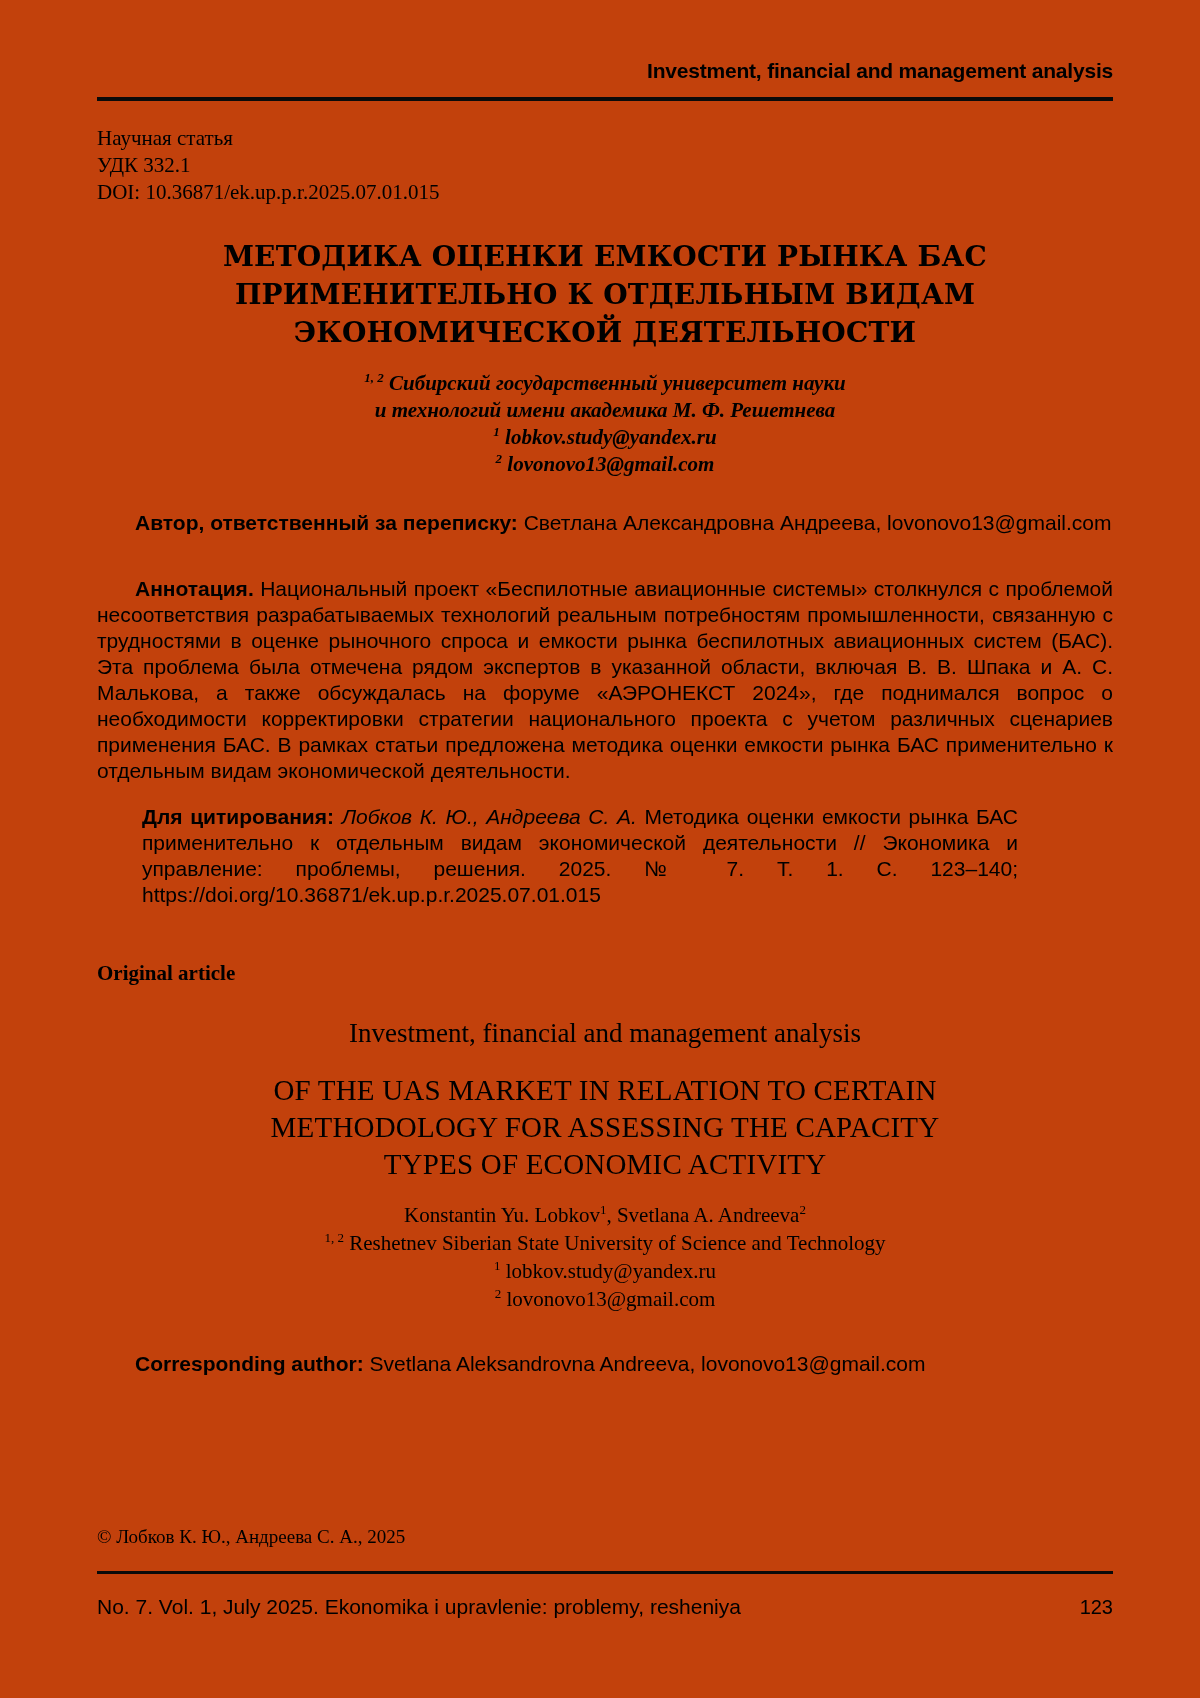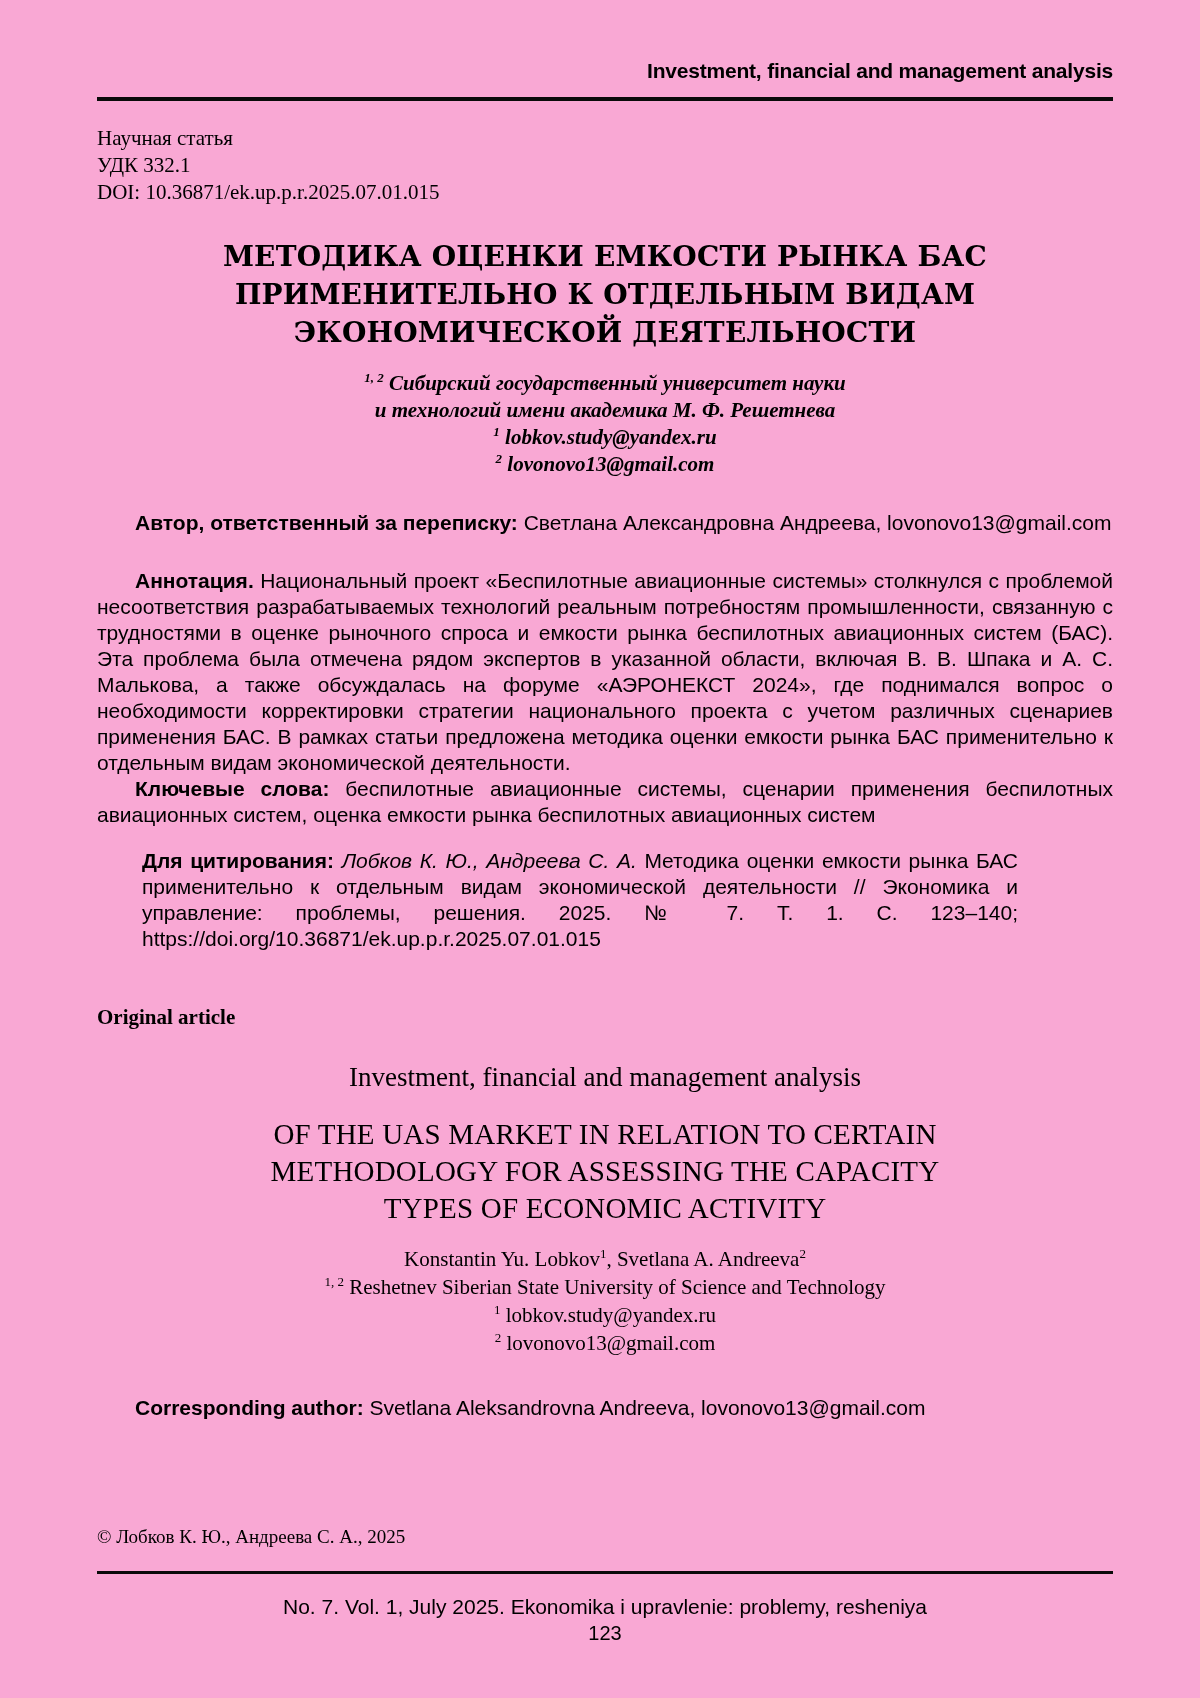--- a/index.html
+++ b/index.html
@@ -1,21 +1,21 @@
 <!DOCTYPE html>
 <html lang="ru"><head>
 <meta charset="utf-8">
 <style>
   html, body { margin: 0; padding: 0; background: #ffffff; }
   .page {
     position: relative;
     width: 1200px;
     height: 1698px;
     margin: 0 auto;
-    background: #f9a8d4;
+    background: #c2410c;
     color: #000000;
     box-sizing: border-box;
     padding: 58px 87px 0 97px;
     overflow: hidden;
     font-family: "Liberation Sans", sans-serif;
     font-size: 21px;
     line-height: 26px;
   }
 
   
@@ -59,21 +59,21 @@
     font-weight: bold;
     font-style: italic;
     font-size: 21px;
     line-height: 27px;
   }
   sup { font-size: 13px; line-height: 0; }
 
   
   .par { margin: 0; text-indent: 38px; text-align: justify; }
   .corresponding-ru { margin-top: 32px; }
-  .abstract-par { margin-top: 32px; }
+  .abstract-par { margin-top: 40px; }
   .keywords-par { margin-top: 0; }
   .lbl { font-weight: bold; }
   .it { font-style: italic; }
 
   .citation-par {
     margin: 20px 95px 0 45px;
     text-align: justify;
   }
 
   
@@ -124,23 +124,22 @@
     height: 3px;
     background: #0a0a0a;
   }
   .footer-line {
     position: absolute;
     left: 97px;
     right: 87px;
     top: 1594px;
     display: flex;
     justify-content: space-between;
-    align-items: center;
-    font-size: 21px;
-    flex-direction: column;
+    align-items: flex-start;
+    font-size: 21px;
   }
   .page-number { font-size: 20px; }
 </style>
 </head>
 <body>
 
 <div class="page">
 
   <div class="running-head">Investment, financial and management analysis</div>
   <div class="rule-top"></div>
@@ -166,22 +165,20 @@
     <div><sup>2</sup>
       <span>lovonovo13@gmail.com</span></div>
   </div>
 
   <p class="par corresponding-ru"><span class="lbl">Автор, ответственный за переписку:</span>
     <span>Светлана Александровна Андреева, lovonovo13@gmail.com</span></p>
 
   <p class="par abstract-par"><span class="lbl">Аннотация.</span>
     <span>Национальный проект «Беспилотные авиационные системы» столкнулся с проблемой несоответствия разрабатываемых технологий реальным потребностям промышленности, связанную с трудностями в оценке рыночного спроса и емкости рынка беспилотных авиационных систем (БАС). Эта проблема была отмечена рядом экспертов в указанной области, включая В. В. Шпака и А. С. Малькова, а также обсуждалась на форуме «АЭРОНЕКСТ 2024», где поднимался вопрос о необходимости корректировки стратегии национального проекта с учетом различных сценариев применения БАС. В рамках статьи предложена методика оценки емкости рынка БАС применительно к отдельным видам экономической деятельности.</span></p>
 
-  <p class="par keywords-par"><span class="lbl">Ключевые слова:</span>
-    <span>беспилотные авиационные системы, сценарии применения беспилотных авиационных систем, оценка емкости рынка беспилотных авиационных систем</span></p>
 
   <p class="citation-par"><span class="lbl">Для цитирования:</span>
     <span class="it">Лобков К. Ю., Андреева С. А.</span>
     <span>Методика оценки емкости рынка БАС применительно к отдельным видам экономической деятельности // Экономика и управление: проблемы, решения. 2025. № 7. Т. 1. С. 123–140; https://doi.org/10.36871/ek.up.p.r.2025.07.01.015</span></p>
 
   <div class="original-article">Original article</div>
 
   <div class="section-en">Investment, financial and management analysis</div>
 
   <div class="title-en">

